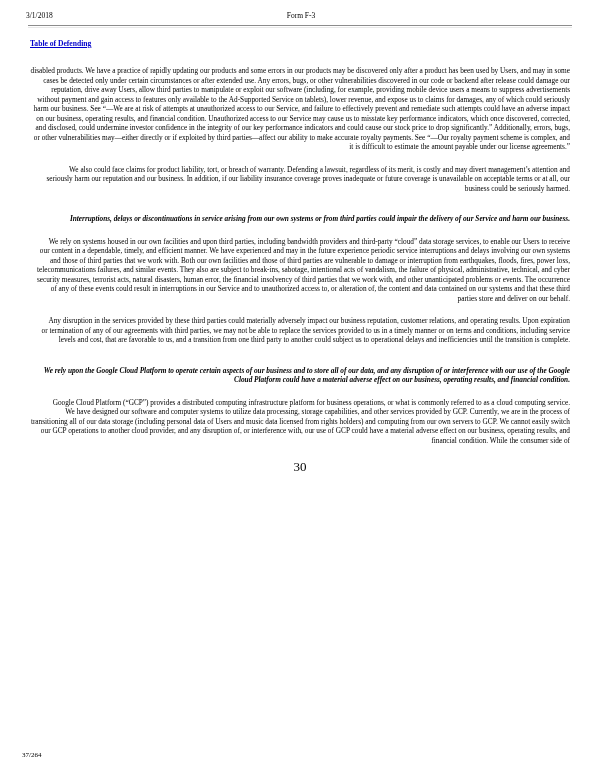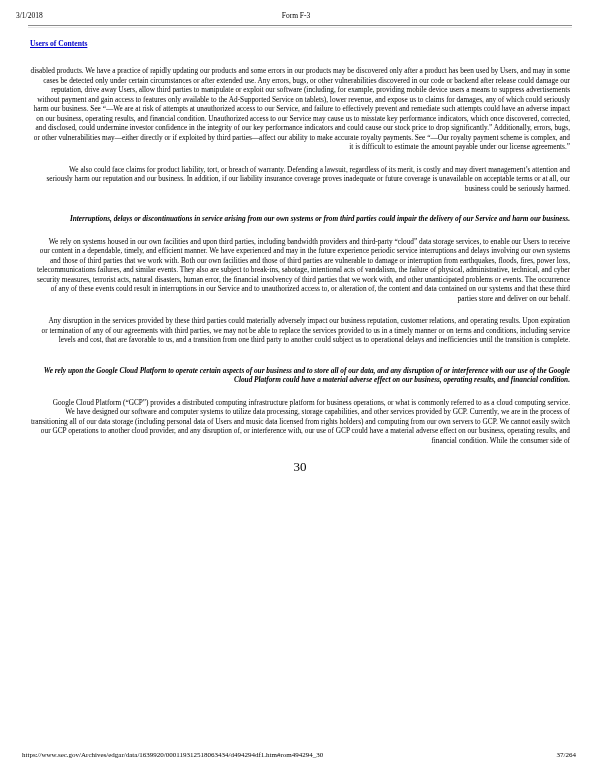--- a/index.html
+++ b/index.html
@@ -11,21 +11,21 @@
     width: 600px;
     height: 776px;
     overflow: hidden;
     position: relative;
     font-family: "Liberation Serif", "DejaVu Serif", serif;
     color: #000000;
   }
   .print-header {
     display: flex;
     align-items: baseline;
-    padding: 11px 24px 0 16px;
+    padding: 11px 24px 0 26px;
     font-size: 7.5px;
     line-height: 9px;
   }
   .print-header .left  { flex: 1; text-align: left; }
   .print-header .mid   { flex: 1; text-align: center; }
   .print-header .right { flex: 1; text-align: right; }
   hr.header-rule {
     margin: 5px 28px 0 28px;
     border: none;
     border-top: 1px solid #8c8c8c;
@@ -81,35 +81,34 @@
 
 <div class="print-header">
   <span class="left">3/1/2018</span>
   <span class="mid">Form F-3</span>
   <span class="right"></span>
 </div>
 
 <hr class="header-rule">
 
 <div class="doc">
-  <a class="toc-link">Users of Contents</a>
+  <a class="toc-link">Table of Defending</a>
 
   <p class="para no-indent">disabled products. We have a practice of rapidly updating our products and some errors in our products may be discovered only after a product has been used by Users, and may in some cases be detected only under certain circumstances or after extended use. Any errors, bugs, or other vulnerabilities discovered in our code or backend after release could damage our reputation, drive away Users, allow third parties to manipulate or exploit our software (including, for example, providing mobile device users a means to suppress advertisements without payment and gain access to features only available to the Ad-Supported Service on tablets), lower revenue, and expose us to claims for damages, any of which could seriously harm our business. See “—We are at risk of attempts at unauthorized access to our Service, and failure to effectively prevent and remediate such attempts could have an adverse impact on our business, operating results, and financial condition. Unauthorized access to our Service may cause us to misstate key performance indicators, which once discovered, corrected, and disclosed, could undermine investor confidence in the integrity of our key performance indicators and could cause our stock price to drop significantly.” Additionally, errors, bugs, or other vulnerabilities may—either directly or if exploited by third parties—affect our ability to make accurate royalty payments. See “—Our royalty payment scheme is complex, and it is difficult to estimate the amount payable under our license agreements.”</p>
 
   <p class="para">We also could face claims for product liability, tort, or breach of warranty. Defending a lawsuit, regardless of its merit, is costly and may divert management’s attention and seriously harm our reputation and our business. In addition, if our liability insurance coverage proves inadequate or future coverage is unavailable on acceptable terms or at all, our business could be seriously harmed.</p>
 
   <p class="risk-heading">Interruptions, delays or discontinuations in service arising from our own systems or from third parties could impair the delivery of our Service and harm our business.</p>
 
   <p class="para">We rely on systems housed in our own facilities and upon third parties, including bandwidth providers and third-party “cloud” data storage services, to enable our Users to receive our content in a dependable, timely, and efficient manner. We have experienced and may in the future experience periodic service interruptions and delays involving our own systems and those of third parties that we work with. Both our own facilities and those of third parties are vulnerable to damage or interruption from earthquakes, floods, fires, power loss, telecommunications failures, and similar events. They also are subject to break-ins, sabotage, intentional acts of vandalism, the failure of physical, administrative, technical, and cyber security measures, terrorist acts, natural disasters, human error, the financial insolvency of third parties that we work with, and other unanticipated problems or events. The occurrence of any of these events could result in interruptions in our Service and to unauthorized access to, or alteration of, the content and data contained on our systems and that these third parties store and deliver on our behalf.</p>
 
   <p class="para">Any disruption in the services provided by these third parties could materially adversely impact our business reputation, customer relations, and operating results. Upon expiration or termination of any of our agreements with third parties, we may not be able to replace the services provided to us in a timely manner or on terms and conditions, including service levels and cost, that are favorable to us, and a transition from one third party to another could subject us to operational delays and inefficiencies until the transition is complete.</p>
 
   <p class="risk-heading">We rely upon the Google Cloud Platform to operate certain aspects of our business and to store all of our data, and any disruption of or interference with our use of the Google Cloud Platform could have a material adverse effect on our business, operating results, and financial condition.</p>
 
   <p class="para">Google Cloud Platform (“GCP”) provides a distributed computing infrastructure platform for business operations, or what is commonly referred to as a cloud computing service. We have designed our software and computer systems to utilize data processing, storage capabilities, and other services provided by GCP. Currently, we are in the process of transitioning all of our data storage (including personal data of Users and music data licensed from rights holders) and computing from our own servers to GCP. We cannot easily switch our GCP operations to another cloud provider, and any disruption of, or interference with, our use of GCP could have a material adverse effect on our business, operating results, and financial condition. While the consumer side of</p>
 
   <div class="page-number">30</div>
 </div>
 
 <div class="print-footer">
-  <span>https://www.sec.gov/Archives/edgar/data/1639920/000119312518063434/d494294df1.htm#rom494294_30</span>
   <span>37/264</span>
 </div>
 
 </body></html>

